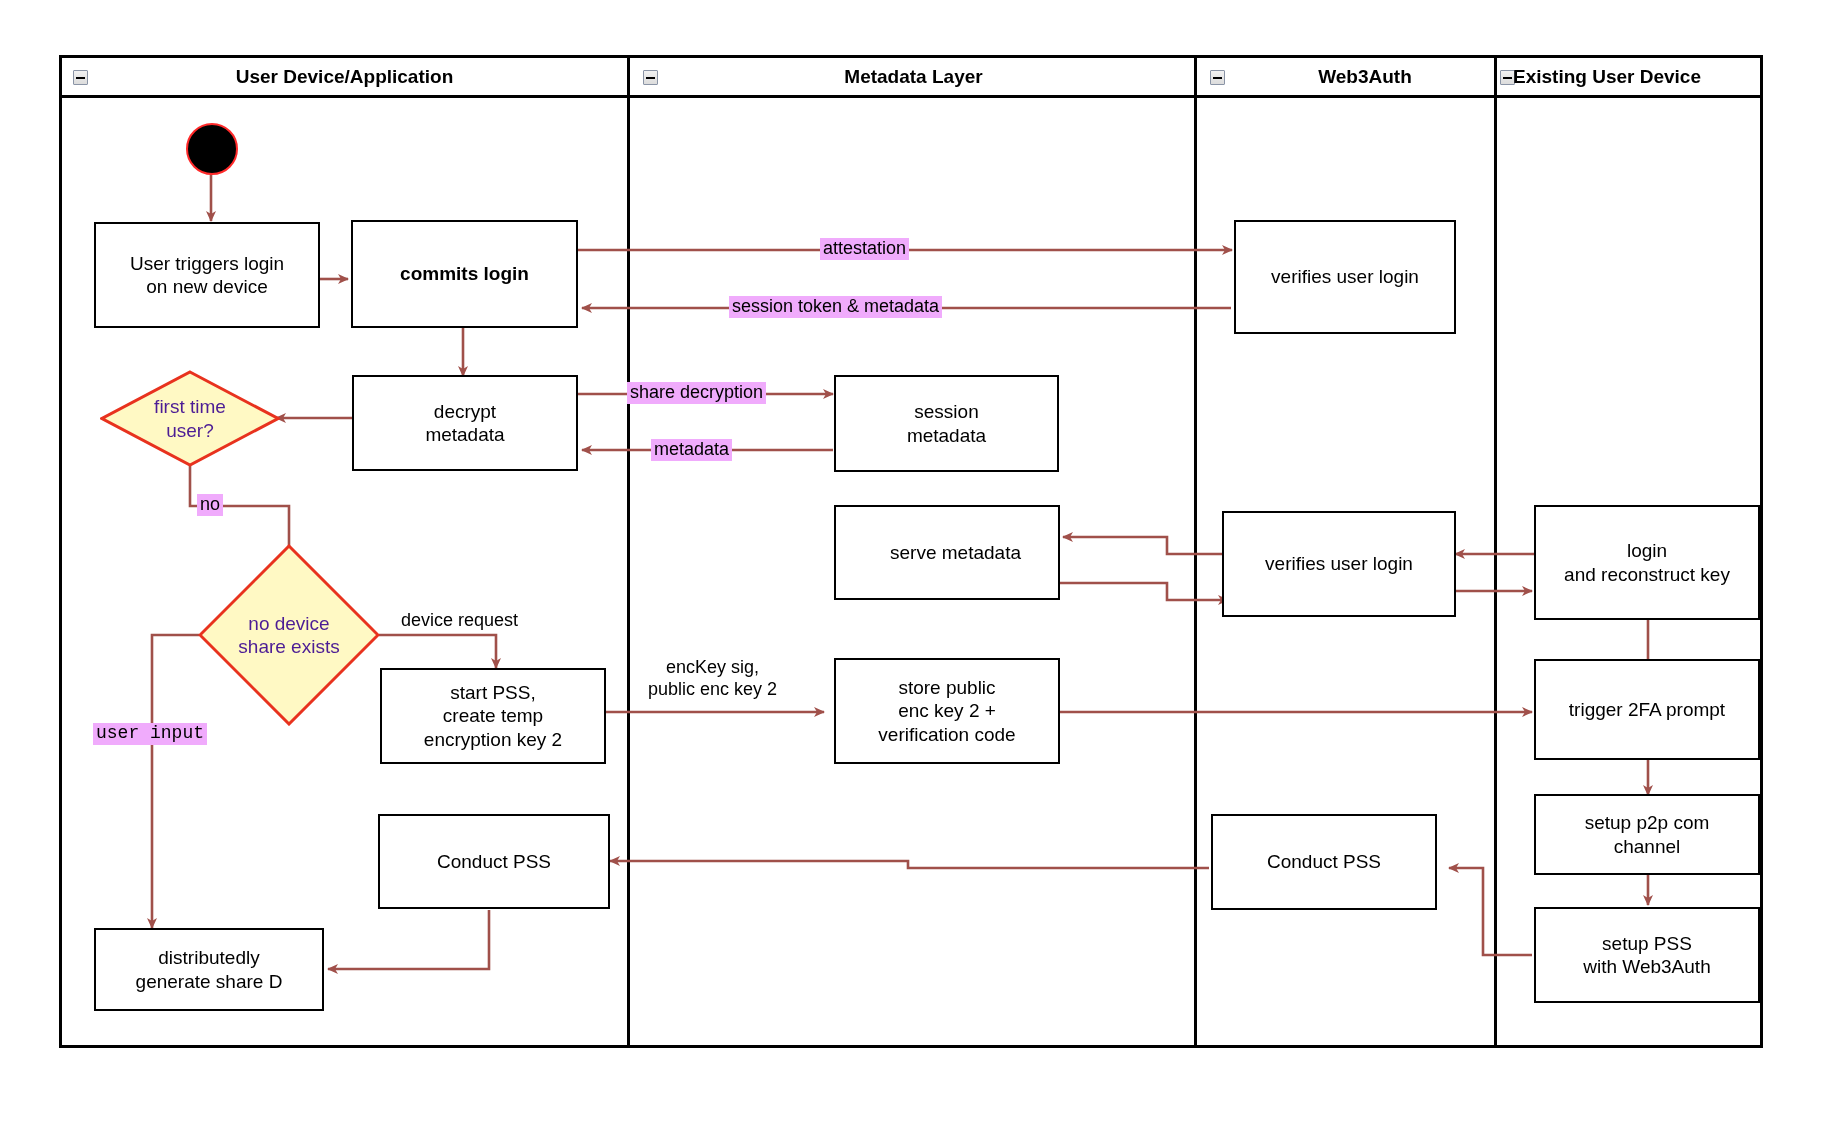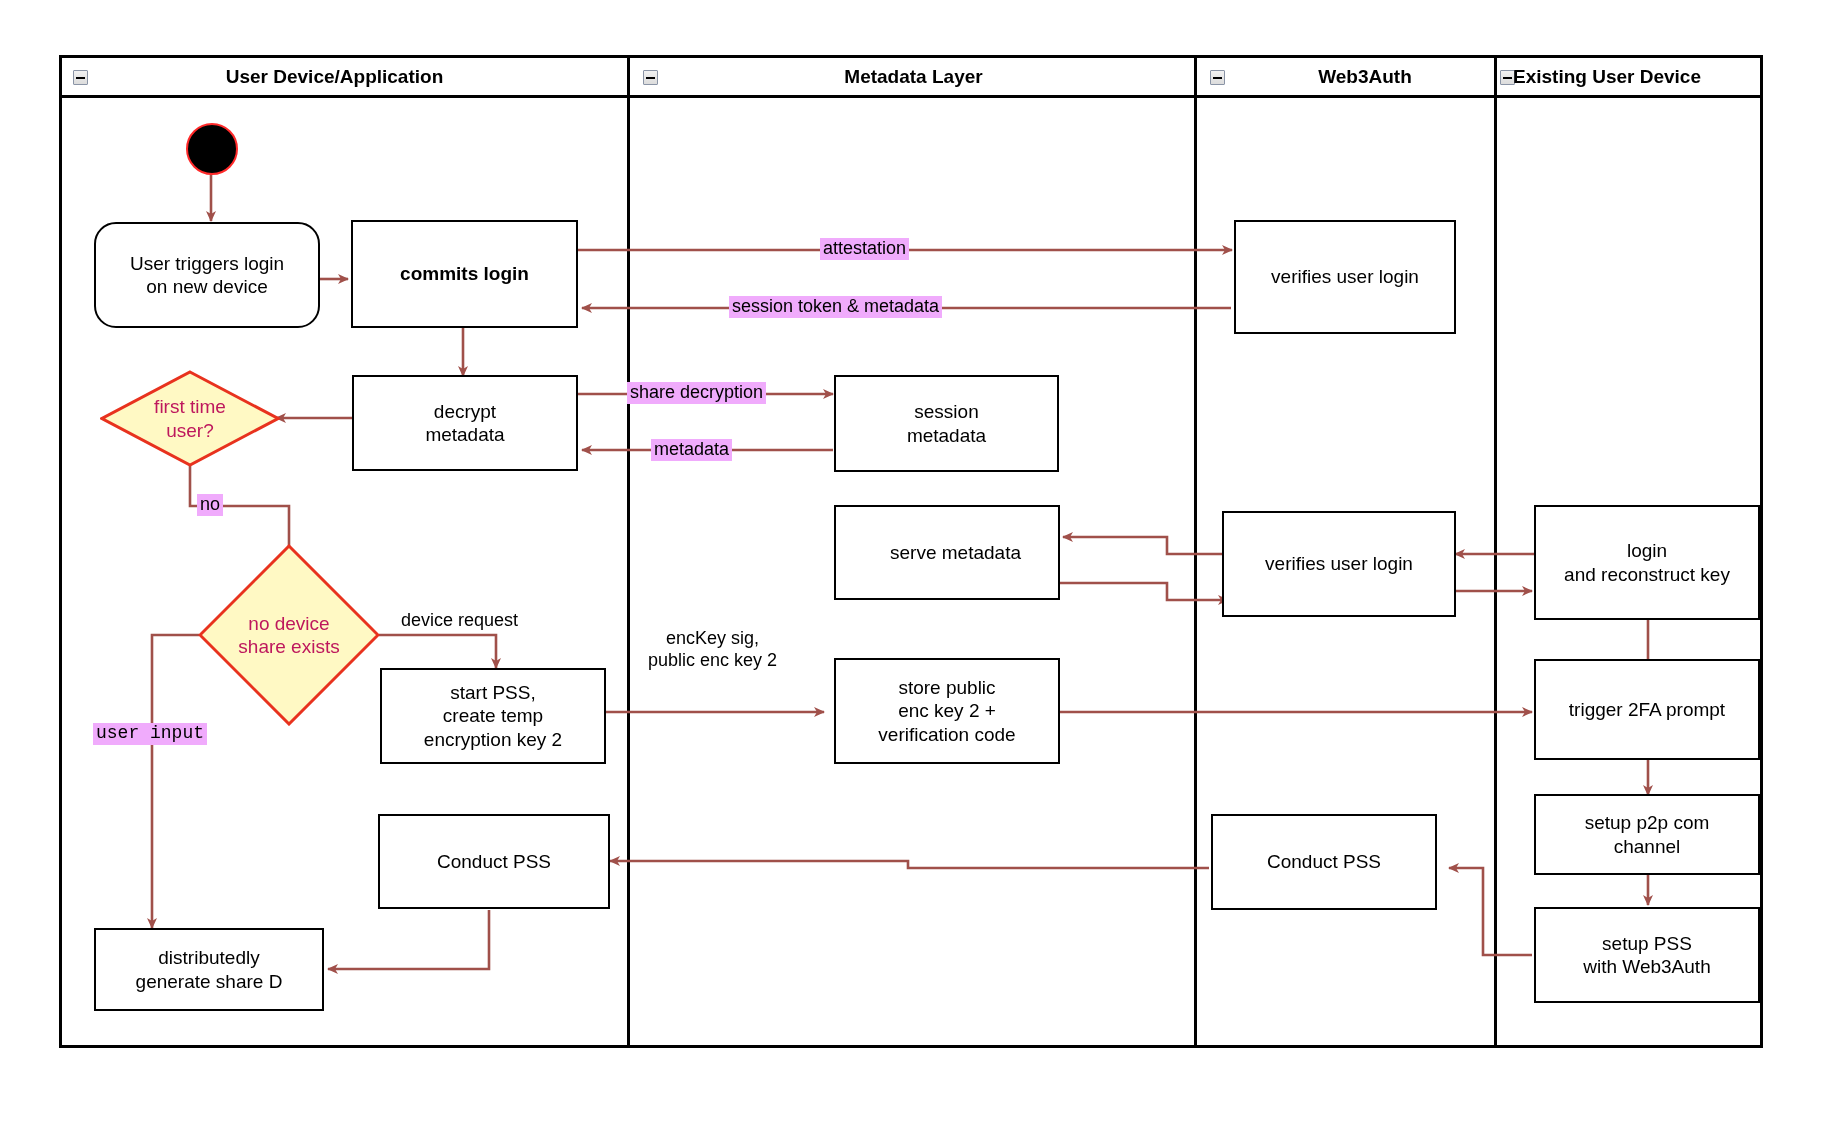--- a/index.html
+++ b/index.html
@@ -104,21 +104,21 @@
   }
   .diamond .dlabel {
     position: absolute;
     inset: 0;
     display: flex;
     align-items: center;
     justify-content: center;
     text-align: center;
     font-size: 19px;
     line-height: 1.22;
-    color: #be185d;
+    color: #4c1d95;
     white-space: pre-line;
     pointer-events: none;
   }
 
   
   .edge-layer {
     position: absolute;
     left: 0; top: 0;
     width: 1822px;
     height: 1132px;
@@ -141,21 +141,21 @@
 <div id="stage">
 
   <div class="lane-frame"></div>
   <div class="lane-header-row"></div>
 
   <div class="lane-col" style="left:59px;  width:571px;"></div>
   <div class="lane-col" style="left:630px; width:567px;"></div>
   <div class="lane-col" style="left:1197px;width:300px;"></div>
 
   <div class="collapse-icon" style="left:73px;  top:70px;"></div>
-  <div class="lane-title" style="left:49px; width:571px;border-radius:10px;">User Device/Application</div>
+  <div class="lane-title" style="left:59px; width:571px;border-radius:10px;">User Device/Application</div>
 
   <div class="collapse-icon" style="left:643px; top:70px;"></div>
   <div class="lane-title" style="left:630px; width:567px;">Metadata Layer</div>
 
   <div class="collapse-icon" style="left:1210px; top:70px;"></div>
   <div class="lane-title" style="left:1197px; width:336px;">Web3Auth</div>
 
   <div class="collapse-icon" style="left:1500px; top:70px;"></div>
   <div class="lane-title" style="left:1513px; width:248px; text-align:left;">Existing User Device</div>
 
@@ -210,21 +210,21 @@
       <path d="M1532,955 L1483,955 L1483,868 L1449,868"></path>
 
       <path d="M1209,868 L908,868 L908,861 L610,861"></path>
 
       <path d="M489,910 L489,969 L328,969"></path>
     </g>
   </svg>
 
   <div class="start-node" style="left:186px; top:123px; width:52px; height:52px;"></div>
 
-  <div class="node" style="left:94px; top:222px; width:226px; height:106px;border-radius:22px;">User triggers login
+  <div class="node" style="left:94px; top:222px; width:226px; height:106px;">User triggers login
 on new device</div>
 
   <div class="node" style="left:351px; top:220px; width:227px; height:108px;font-weight:bold;">commits login</div>
 
   <div class="node" style="left:352px; top:375px; width:226px; height:96px;">decrypt
 metadata</div>
 
   <div class="diamond" style="left:100px; top:370px; width:180px; height:97px;">
     <svg class="dshape" viewBox="0 0 180 97" preserveAspectRatio="none">
       <polygon points="90,2 178,48.5 90,95 2,48.5" fill="#FFF9C4" stroke="#E8321E" stroke-width="3"></polygon>
@@ -283,16 +283,16 @@
   <div class="edge-label" style="left:627px; top:382px;">share decryption</div>
 
   <div class="edge-label" style="left:651px; top:439px;">metadata</div>
 
   <div class="edge-label" style="left:197px; top:494px;">no</div>
 
   <div class="edge-label" style="left:398px; top:610px; background:transparent;">device request</div>
 
   <div class="edge-label" style="left:93px; top:723px;font-family:Liberation Mono, monospace;">user input</div>
 
-  <div class="edge-label" style="left:645px; top:628px; background:transparent;">encKey sig,
+  <div class="edge-label" style="left:645px; top:657px; background:transparent;">encKey sig,
 public enc key 2</div>
 
 </div>
 
 </body></html>

